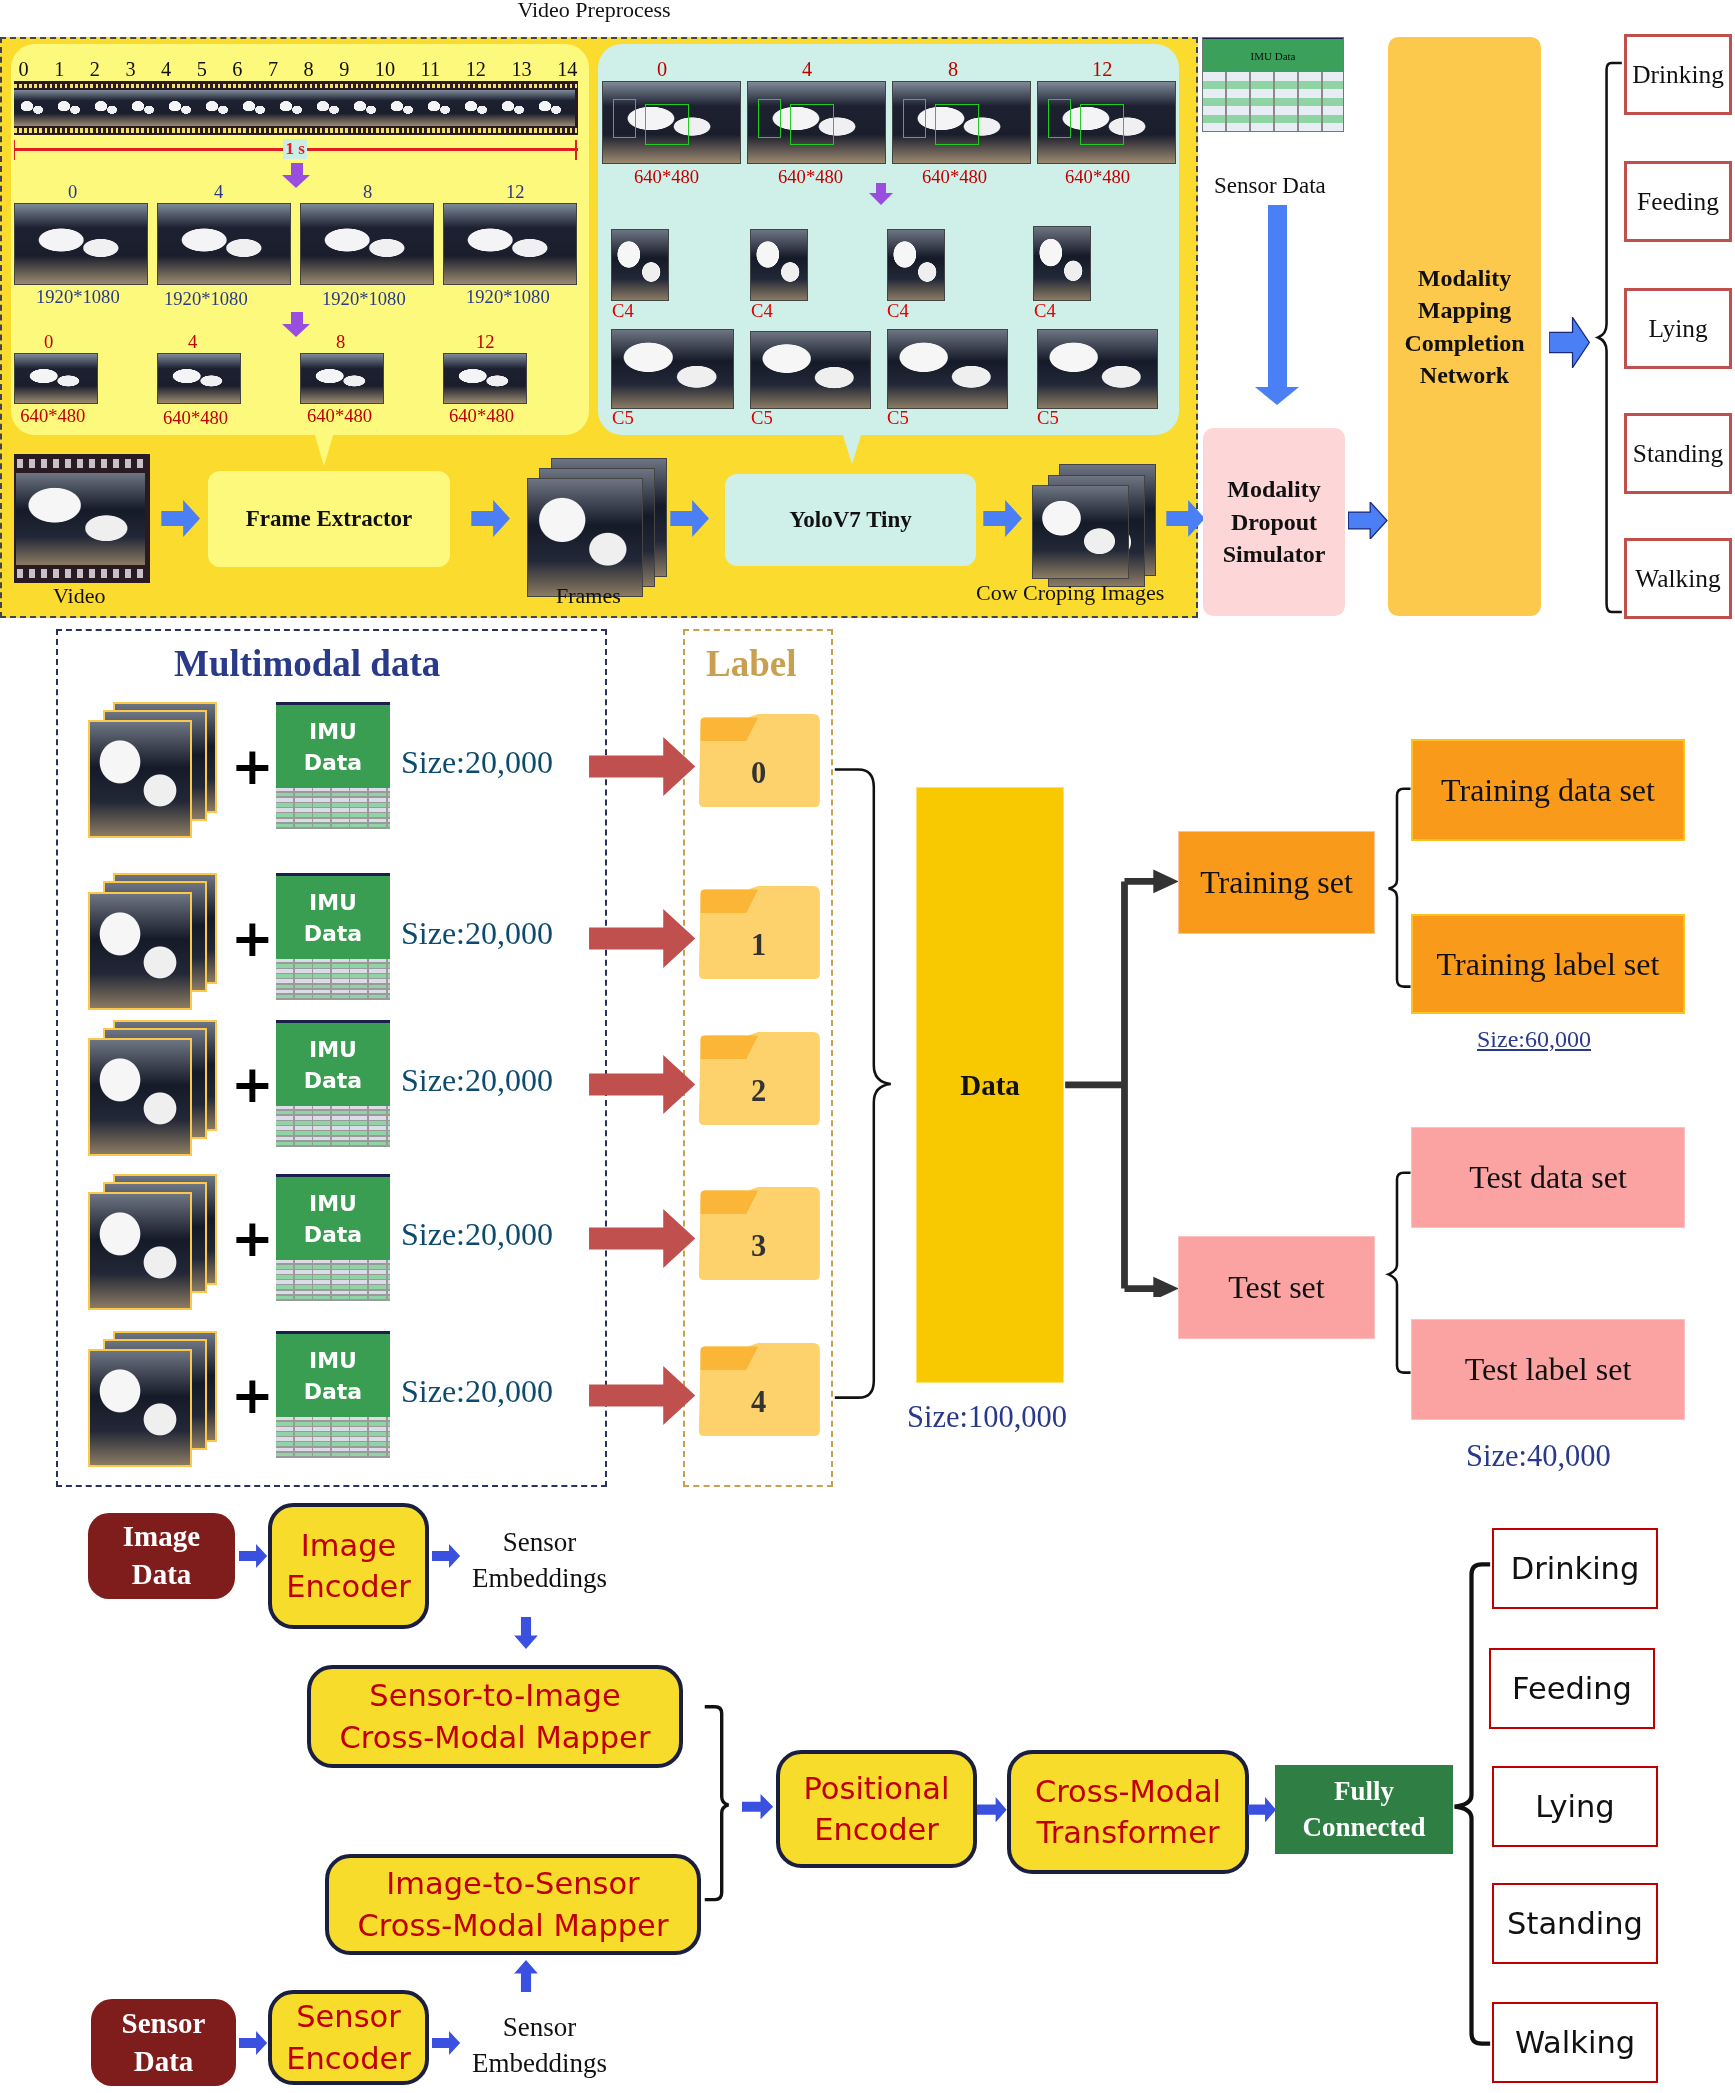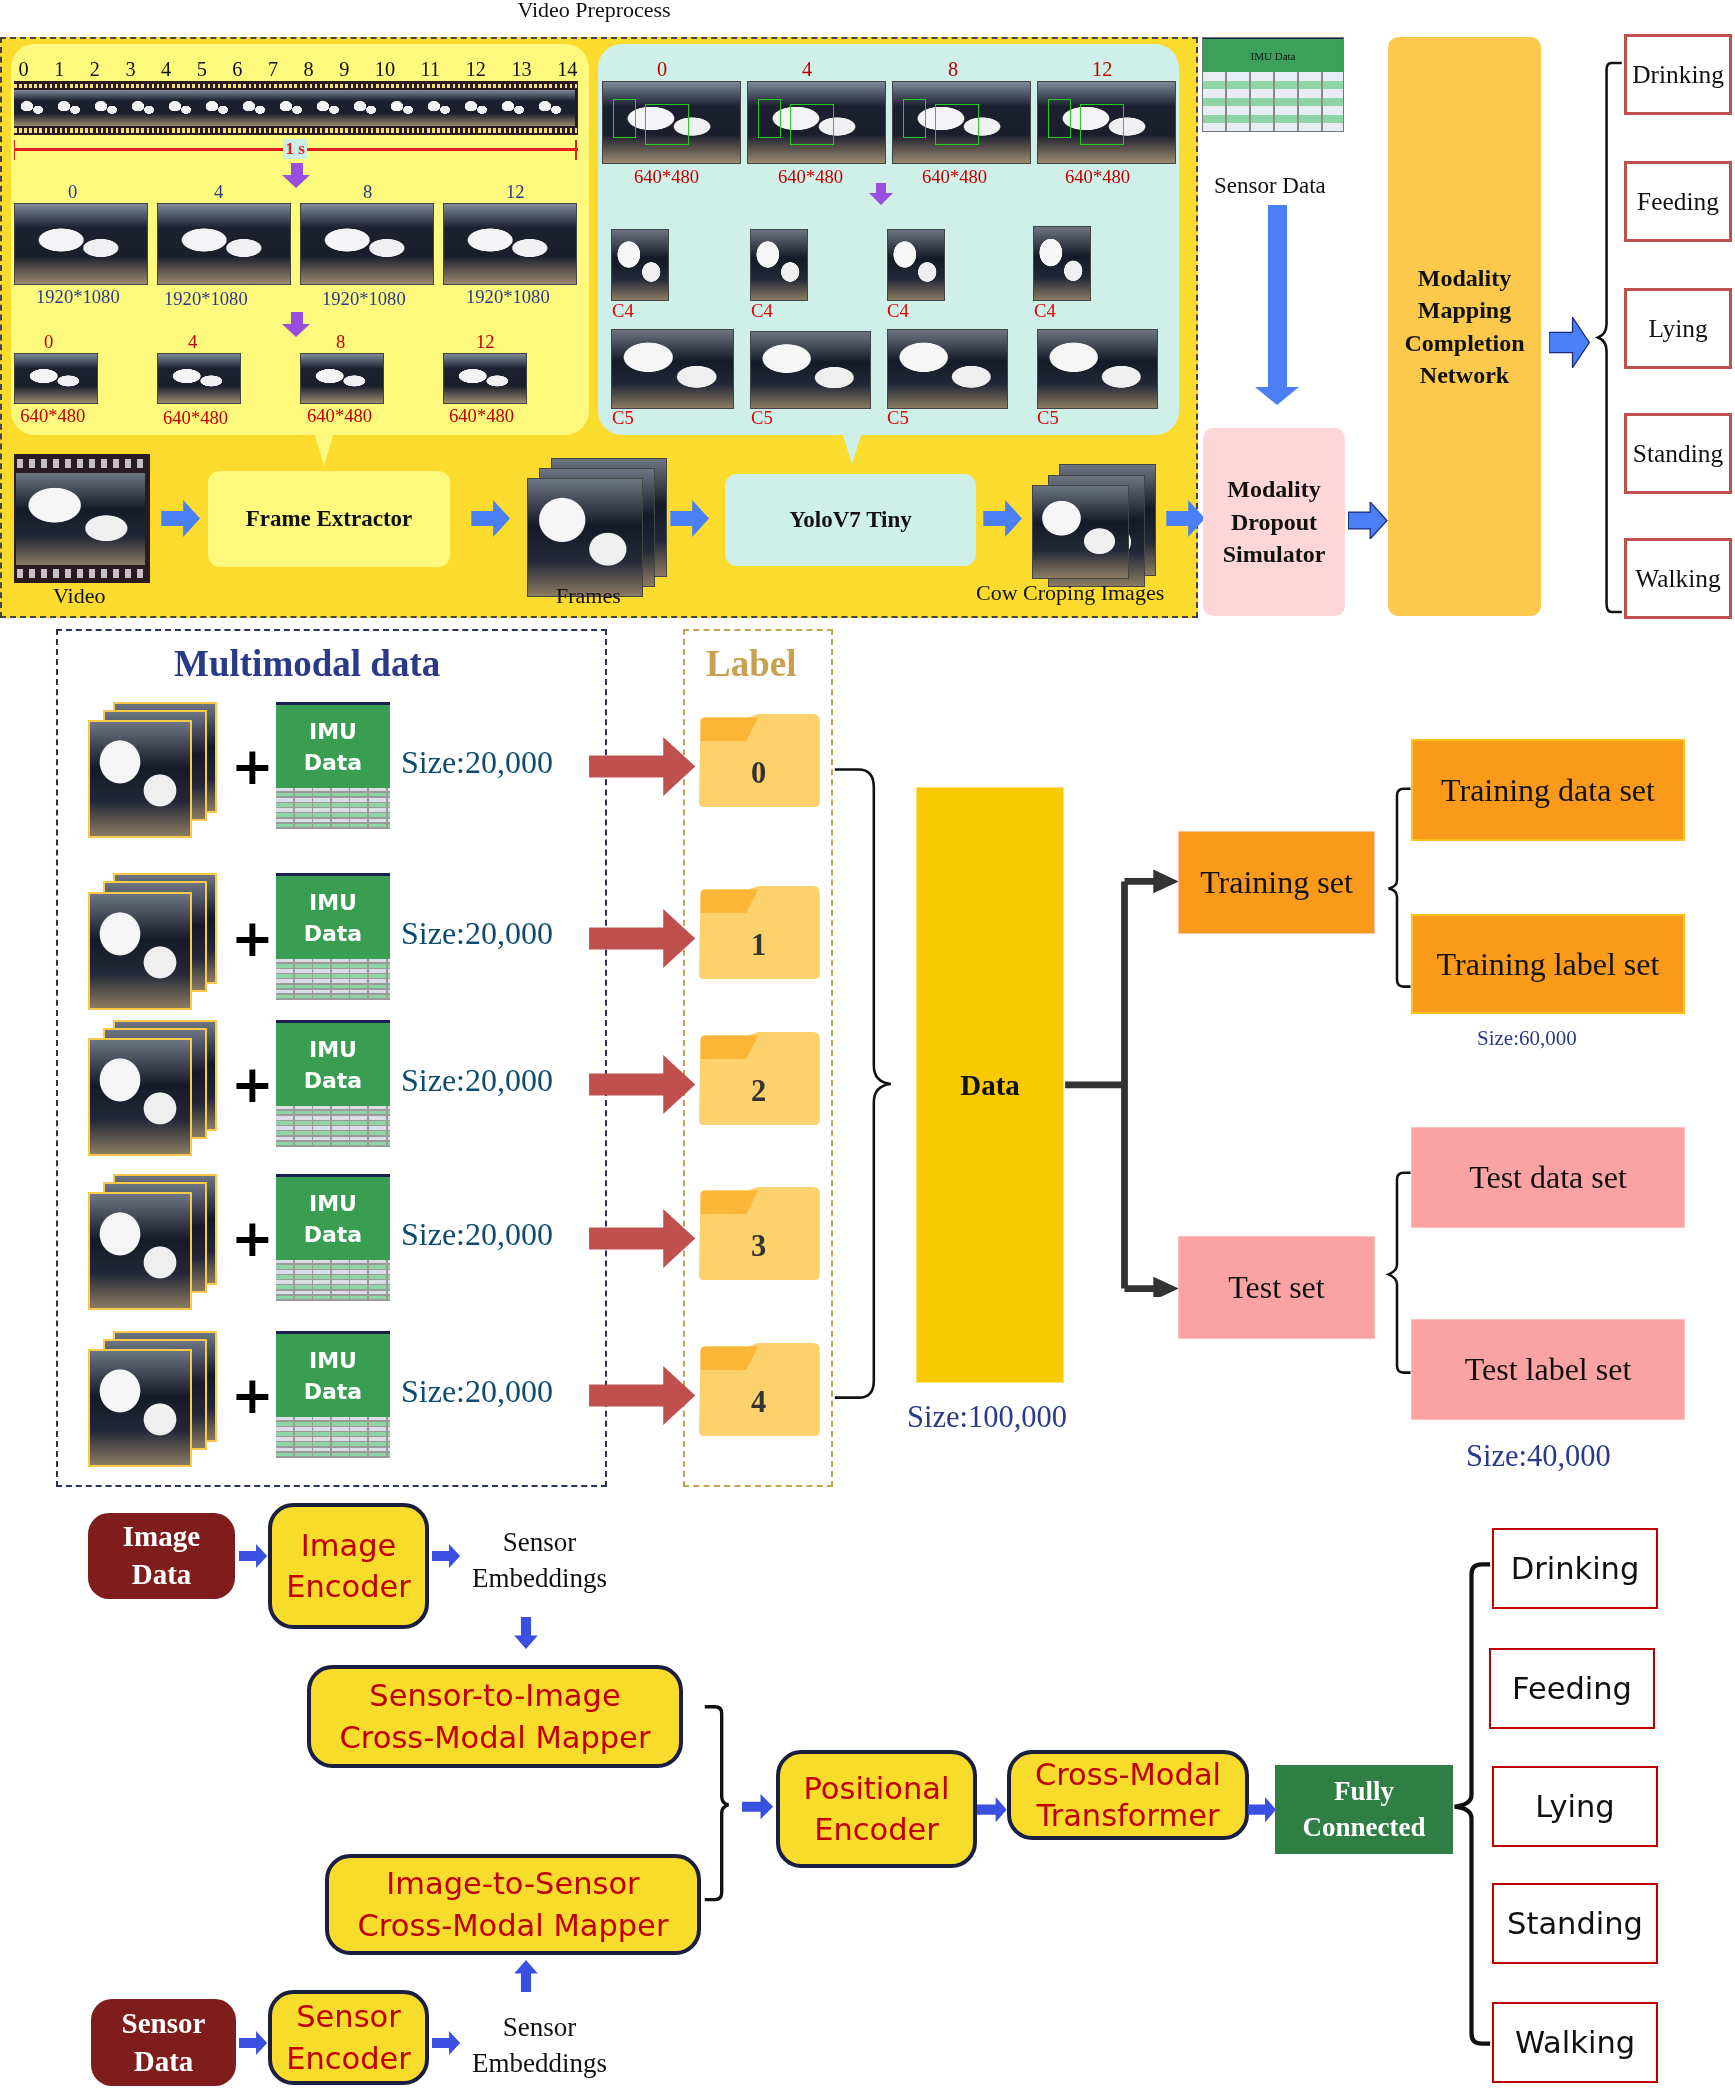--- a/index.html
+++ b/index.html
@@ -414,21 +414,21 @@
 <svg class="abs" style="left:1380px; top:1171px;" width="34" height="205" viewBox="0 0 40 242">
   <path d="M36,2 L28,2 Q20,2 20,10 L20,110 Q20,118 10,122 Q20,126 20,134 L20,230 Q20,238 28,238 L36,238" fill="none" stroke="#111" stroke-width="3"></path>
 </svg>
 
 <div class="set-box center serif" style="left:1411px; top:739px; width:274px; height:102px; background:#fa9a1a; border:2.5px solid #fbc220;">
   <span>Training data set</span>
 </div>
 <div class="set-box center serif" style="left:1411px; top:914px; width:274px; height:100px; background:#fa9a1a; border:2.5px solid #fbc220;">
   <span>Training label set</span>
 </div>
-<div class="abs serif" style="left:1477px; top:1026px; font-size:21px; color:#2a3a8a;">Size:60,000</div>
+<div class="abs serif" style="left:1477px; top:1026px; font-size:24px; color:#2a3a8a;text-decoration:underline;">Size:60,000</div>
 
 <div class="set-box center serif" style="left:1411px; top:1127px; width:274px; height:101px; background:#fba3a3; border:1.7px solid #fcc0c0;">
   <span>Test data set</span>
 </div>
 <div class="set-box center serif" style="left:1411px; top:1319px; width:274px; height:101px; background:#fba3a3; border:1.7px solid #fcc0c0;">
   <span>Test label set</span>
 </div>
 <div class="abs serif" style="left:1466px; top:1439px; font-size:30.5px; color:#2a3a8a;">Size:40,000</div>
 
 <div class="gbox center serif" style="left:88px; top:1513px; width:147px; height:86px; padding:0 17px; box-sizing:border-box;">
@@ -482,21 +482,21 @@
     <polygon points="0,8 20,8 20,0 33,14 20,28 20,20 0,20" fill="#3a50e0"></polygon>
   </svg>
 <div class="abs serif" style="left:463px; top:2009px; width:153px; text-align:center; font-size:27px; line-height:1.35; color:#111;">Sensor Embeddings</div>
 
 <div class="ybox center" style="left:776px; top:1750px; width:201px; height:118px; padding:0 20.3px;">
   <span>Positional Encoder</span>
 </div>
 <svg class="abs" style="left:977px; top:1797px;" width="30.5" height="25.4" viewBox="0 0 36 30">
     <polygon points="0,9 22,9 22,0 35,15 22,30 22,21 0,21" fill="#3a50e0"></polygon>
   </svg>
-<div class="ybox center" style="left:1007px; top:1750px; width:242px; height:90px; padding:0 17px;">
+<div class="ybox center" style="left:1007px; top:1750px; width:242px; height:124px; padding:0 17px;">
   <span>Cross-Modal Transformer</span>
 </div>
 <svg class="abs" style="left:1248px; top:1797px;" width="29" height="25.4" viewBox="0 0 34 30">
     <polygon points="0,9 20,9 20,0 33,15 20,30 20,21 0,21" fill="#3a50e0"></polygon>
   </svg>
 <div class="abs center serif" style="left:1275px; top:1765px; width:178px; height:89px; background:#2f7f45; color:#fff; font-weight:bold; font-size:27px; line-height:1.3; padding:0 12px; box-sizing:border-box;">
   <span>Fully Connected</span>
 </div>
 
 <svg class="abs" style="left:1451px; top:1561px;" width="41" height="486" viewBox="0 0 48 574">

